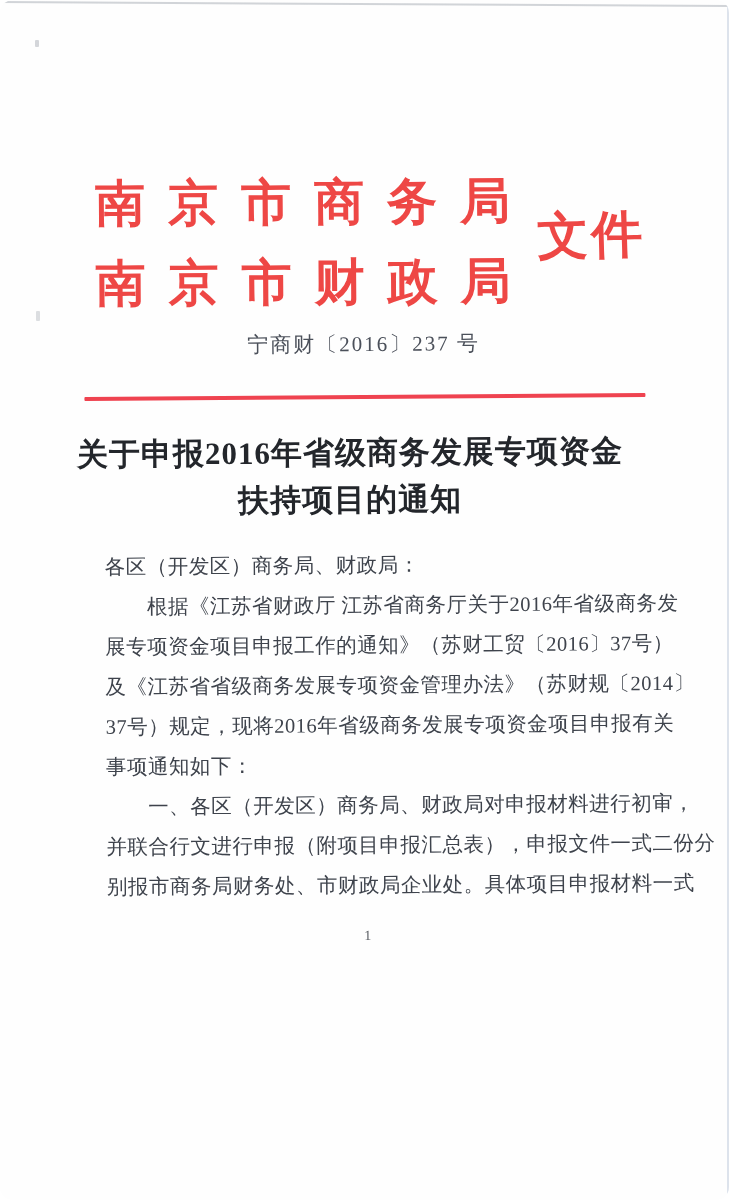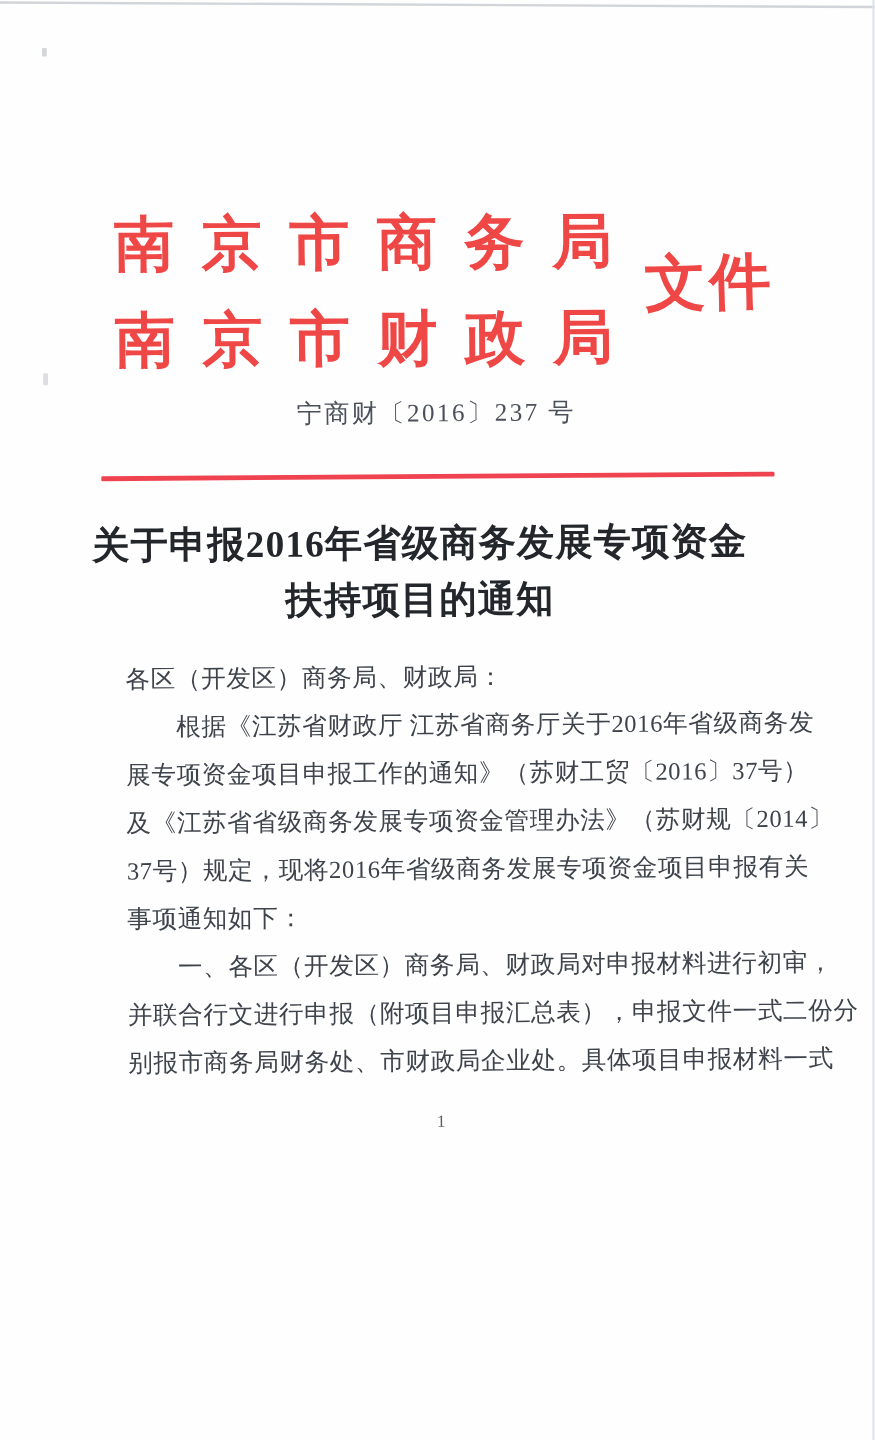--- a/index.html
+++ b/index.html
@@ -7,20 +7,21 @@
     background: #ffffff;
     font-family: "Liberation Serif", "DejaVu Serif", serif;
   }
   .page {
     position: relative;
     width: 729px;
     height: 1200px;
     margin: 0 auto;
     background: #fefefe;
     overflow: hidden;
+    border-radius: 13px;
   }
   
   .scan-content {
     position: absolute;
     inset: 0;
     transform: rotate(-0.4deg);
     transform-origin: 50% 40%;
   }
   
   .scan-edge-top {

